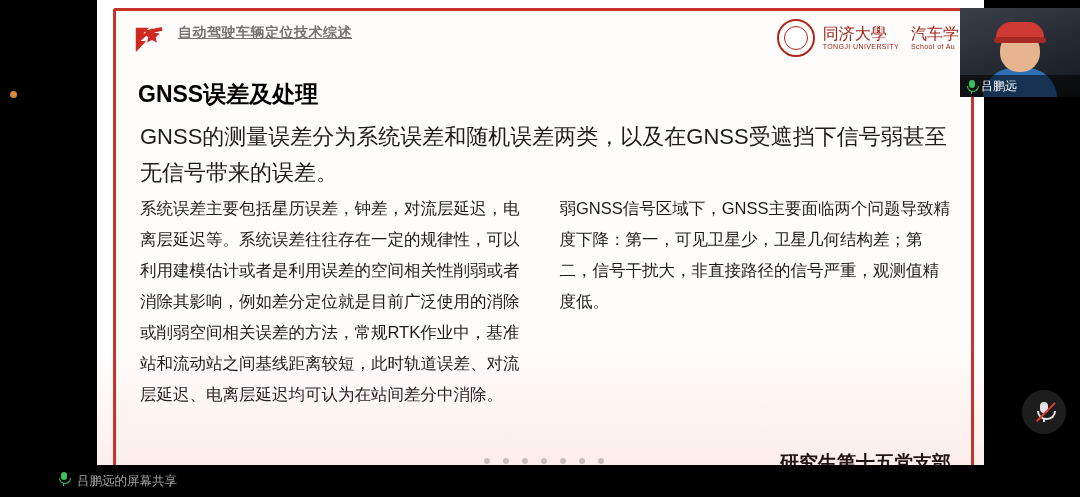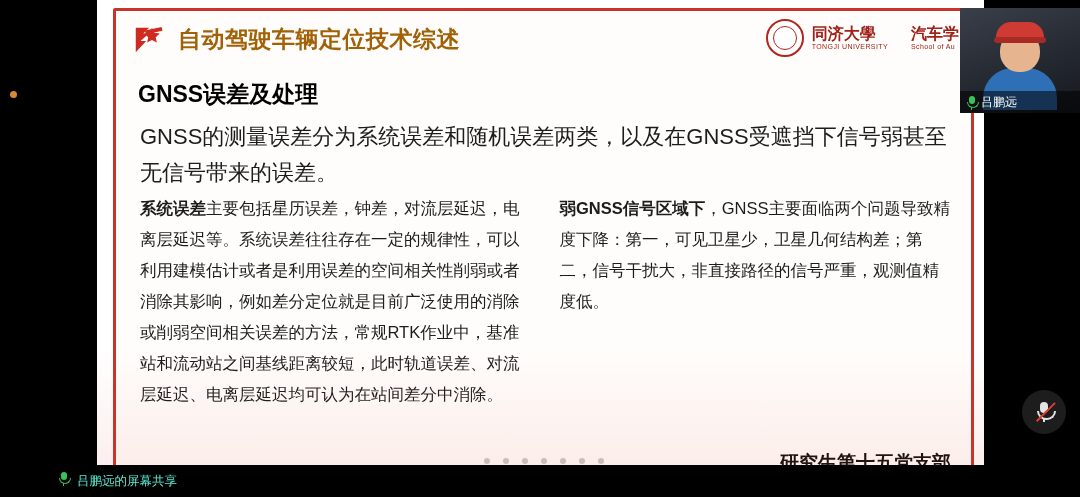--- a/index.html
+++ b/index.html
@@ -77,25 +77,26 @@
     position: absolute;
     left: 14px;
     top: 12px;
     width: 38px;
     height: 34px;
   }
   .slide-title {
     position: absolute;
     left: 62px;
     top: 13px;
-    font-size: 23px;
+    font-size: 14px;
     font-weight: bold;
-    color: #a16207;
+    color: #737373;
     letter-spacing: 0.5px;
     white-space: nowrap;
+    text-decoration: underline;
   }
   .logo-wrap {
     position: absolute;
     right: 12px;
     top: 8px;
     display: flex;
     align-items: center;
     gap: 8px;
   }
   .logo-seal {
@@ -118,37 +119,37 @@
     border-radius: 50%;
   }
   .logo-text-en {
     font-size: 7px;
     color: #9e2119;
     letter-spacing: 0.4px;
     white-space: nowrap;
   }
   .logo-text-cn {
     font-size: 16px;
-    font-weight: bold;
+    font-weight: normal;
     color: #9e2119;
     white-space: nowrap;
     font-family: "DejaVu Sans", sans-serif;
   }
   .logo-block {
     display: flex;
     flex-direction: column;
     align-items: flex-start;
     line-height: 1.15;
   }
   .logo-block2 {
     display: flex;
     flex-direction: column;
     align-items: flex-start;
     line-height: 1.15;
-    margin-left: 15px;
+    margin-left: 4px;
   }
 
   
   .section-heading {
     position: absolute;
     left: 22px;
     top: 68px;
     font-size: 23px;
     font-weight: bold;
     color: #000000;
@@ -174,21 +175,21 @@
     display: flex;
     gap: 26px;
   }
   .col {
     flex: 1 1 0;
     font-size: 16.5px;
     line-height: 31px;
     color: #1c1c1c;
   }
   .col p { margin: 0 0 14px 0; }
-  .col b { font-weight: bold; margin-top: 36px; }
+  .col b { font-weight: normal; margin-top: 36px; }
 
   
   .slide-footer {
     position: absolute;
     right: 20px;
     bottom: 10px;
     font-size: 19px;
     font-weight: bold;
     color: #111;
   }
@@ -208,21 +209,21 @@
     border-radius: 50%;
     background: #c9c9c9;
   }
 
   
   .video-tile {
     position: absolute;
     right: 0px;
     top: 8px;
     width: 120px;
-    height: 105px;
+    height: 89px;
     background: #111;
     overflow: hidden;
   }
   .video-bg {
     position: absolute;
     inset: 0;
     background: linear-gradient(160deg, #3a3f4a 0%, #23272f 60%, #15181d 100%);
   }
   .person {
     position: absolute;
@@ -391,21 +392,21 @@
     background: #000;
     display: flex;
     align-items: center;
   }
   .share-bar .mic-wrap {
     margin-left: 58px;
     margin-right: 7px;
   }
   .share-label {
     font-size: 12.5px;
-    color: #5eead4;
+    color: #a3a3a3;
     white-space: nowrap;
   }
 </style>
 </head>
 <body>
 
 <div class="screen">
 
   <div class="left-dot"></div>
 

